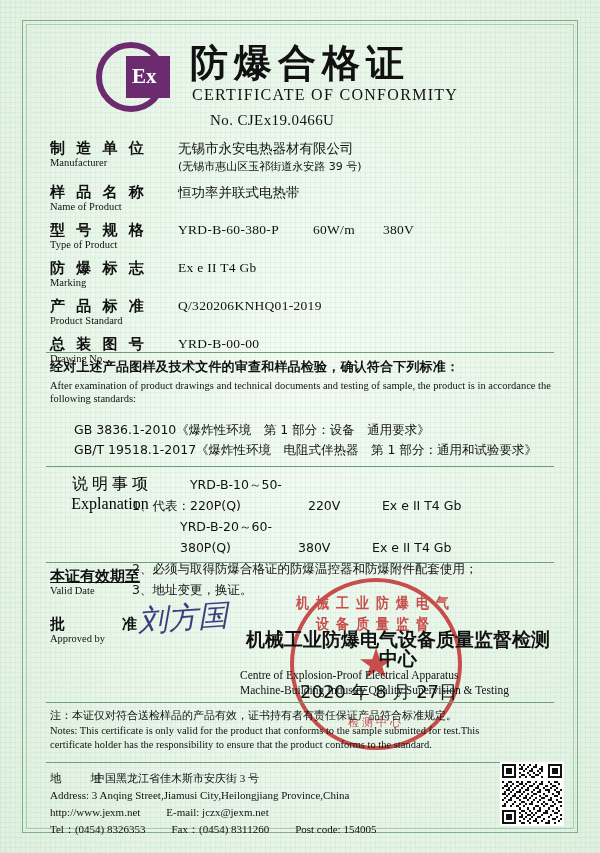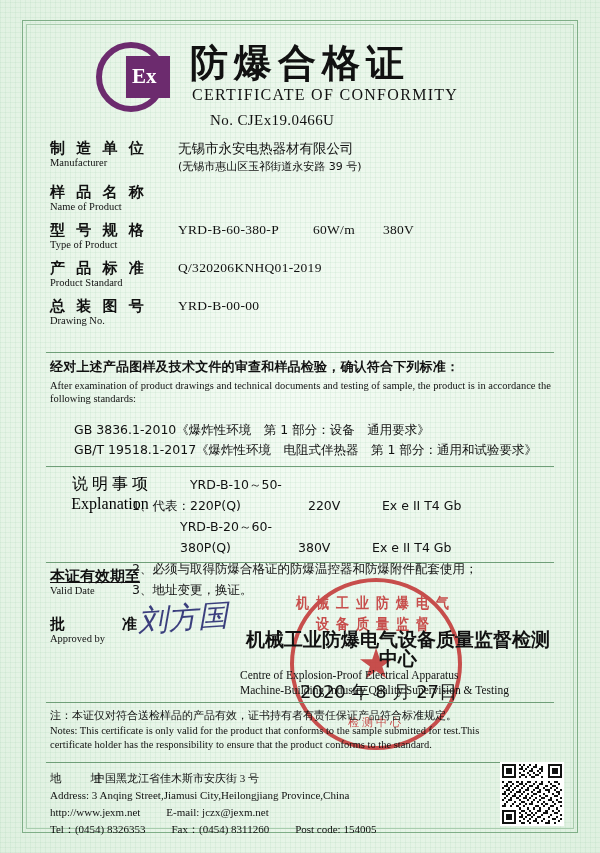--- a/index.html
+++ b/index.html
@@ -364,32 +364,40 @@
         <span>无锡市永安电热器材有限公司</span>
         <span class="sub">(无锡市惠山区玉祁街道永安路 39 号)</span>
       </div>
     </div>
 
     <div class="row" style="height:34px;">
       <div class="lbl">
         <span class="cn">样 品 名 称</span>
         <span class="en">Name of Product</span>
       </div>
+      <div class="val cnline">恒功率并联式电热带</div>
     </div>
 
     <div class="row" style="height:34px;">
       <div class="lbl">
         <span class="cn">型 号 规 格</span>
         <span class="en">Type of Product</span>
       </div>
       <div class="val mono">
         <span>YRD-B-60-380-P</span><span class="sp1"></span><span>60W/m</span><span class="sp2"></span><span>380V</span>
       </div>
     </div>
 
+    <div class="row" style="height:34px;">
+      <div class="lbl">
+        <span class="cn">防 爆 标 志</span>
+        <span class="en">Marking</span>
+      </div>
+      <div class="val mono">Ex e II T4 Gb</div>
+    </div>
 
     <div class="row" style="height:34px;">
       <div class="lbl">
         <span class="cn">产 品 标 准</span>
         <span class="en">Product Standard</span>
       </div>
       <div class="val mono">Q/320206KNHQ01-2019</div>
     </div>
 
     <div class="row" style="height:34px;">

